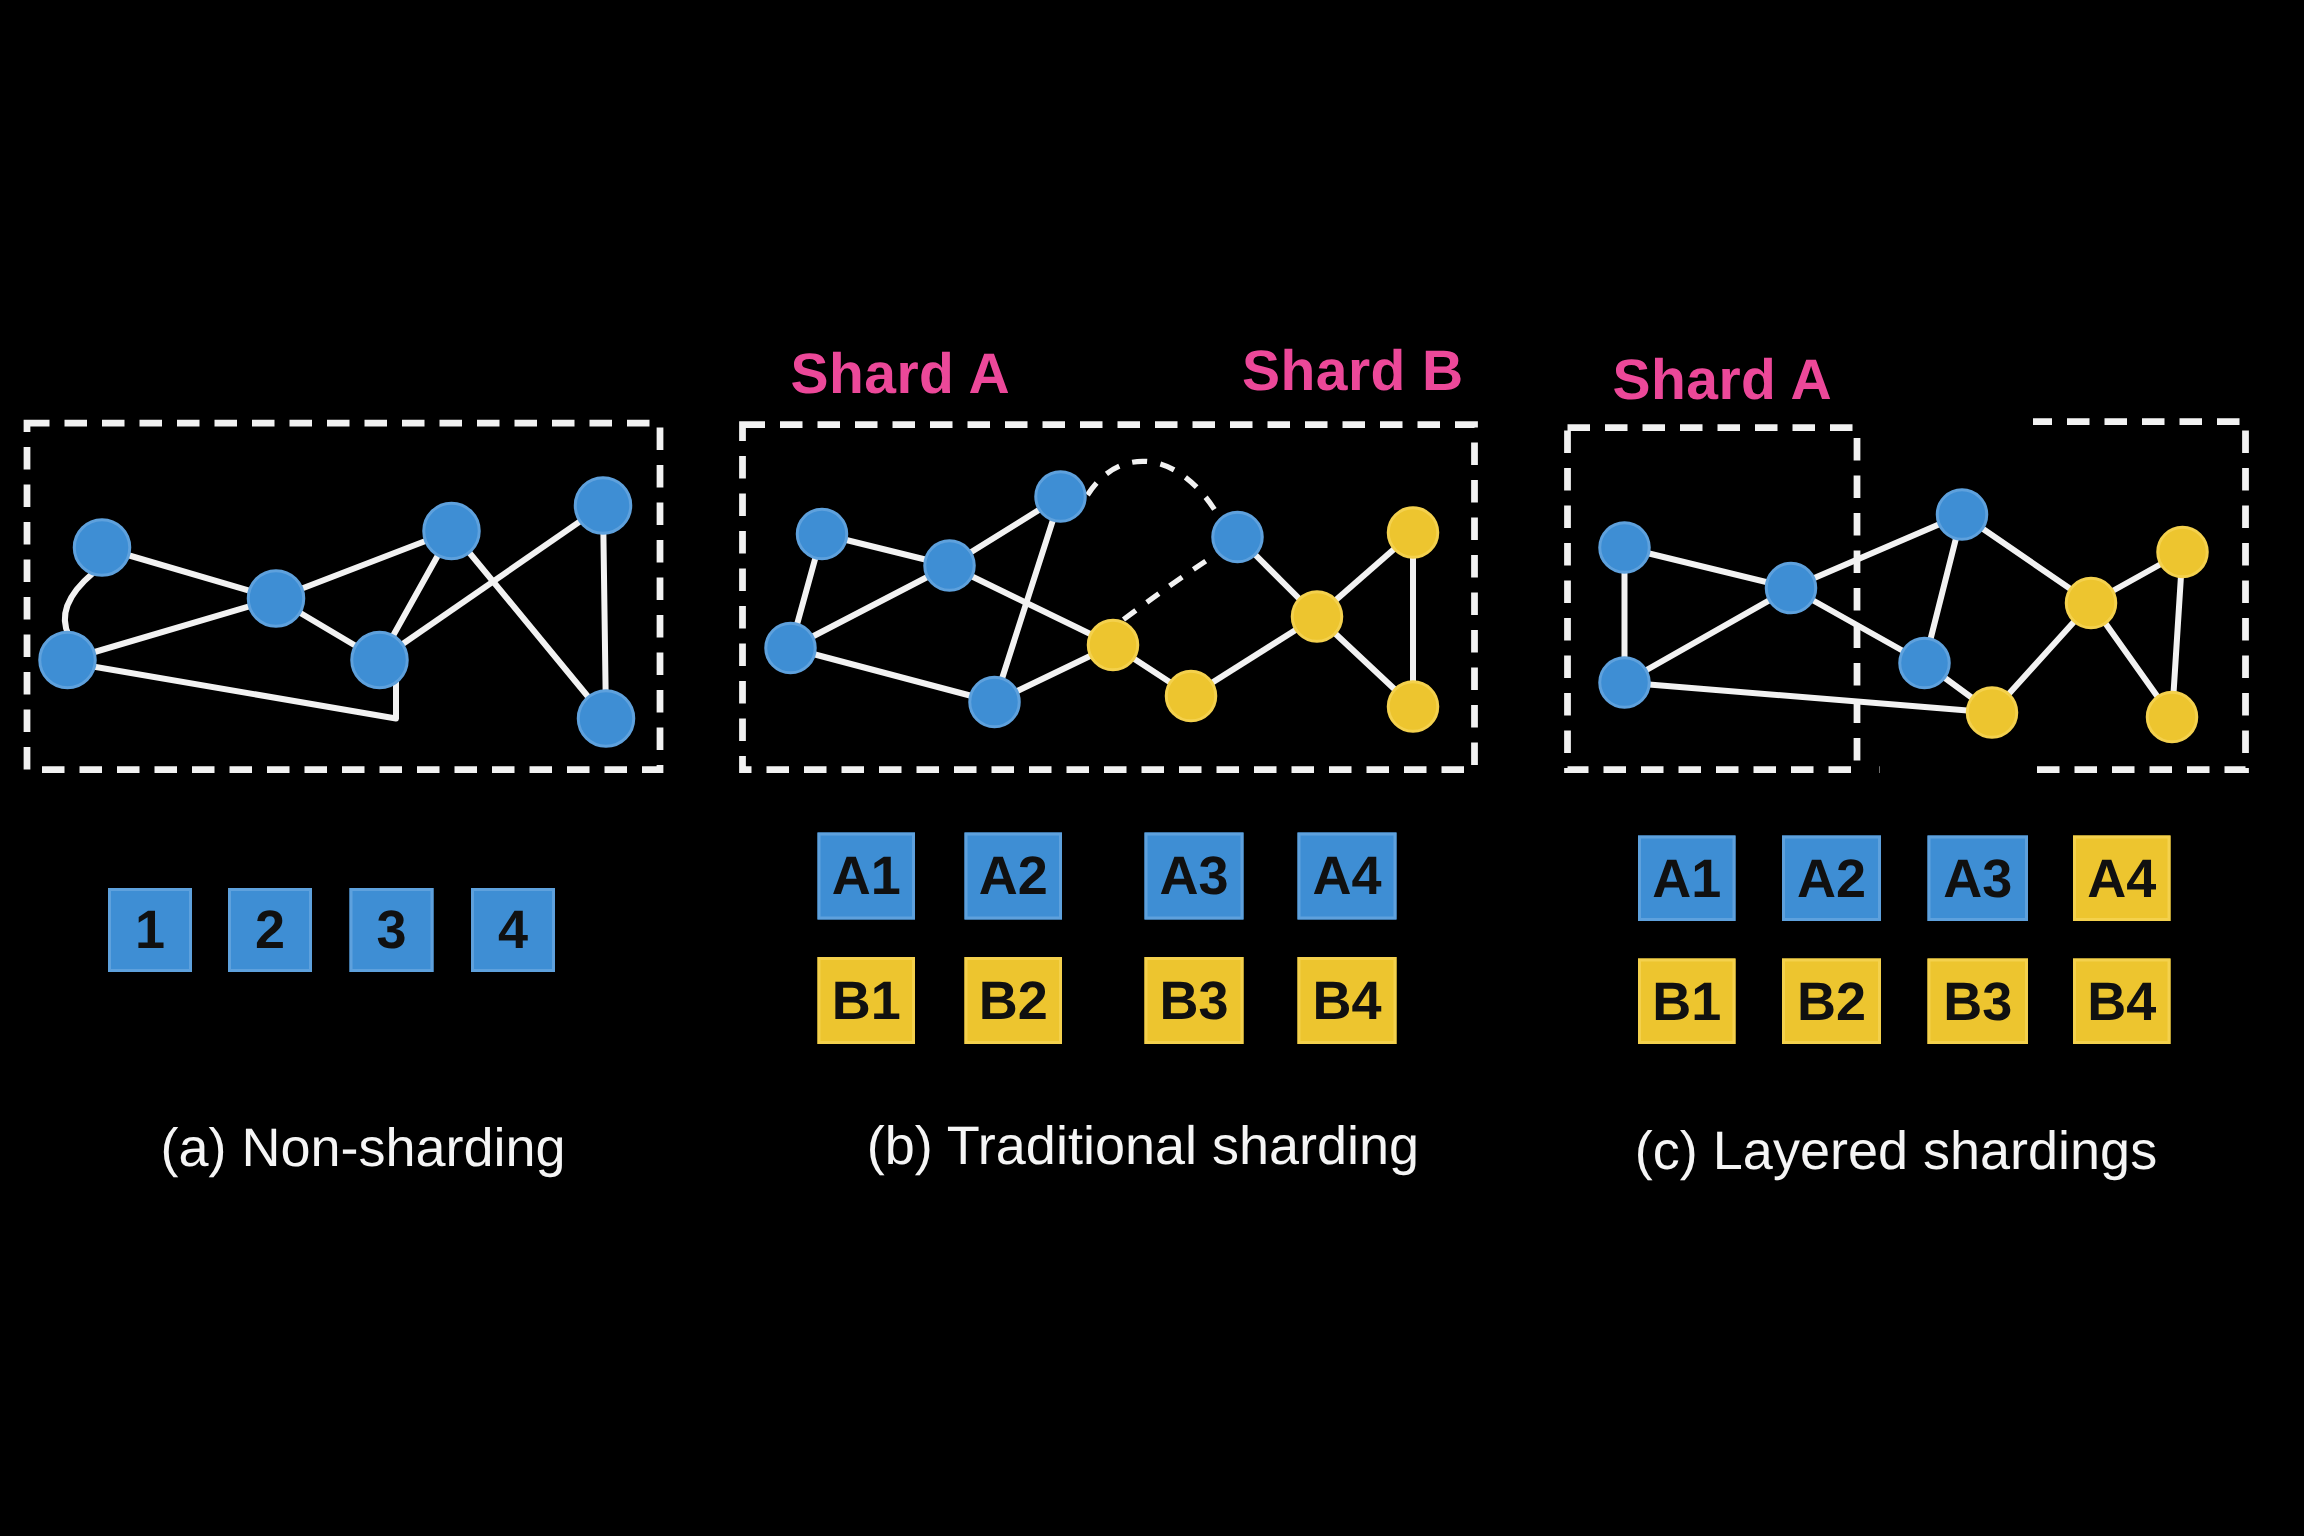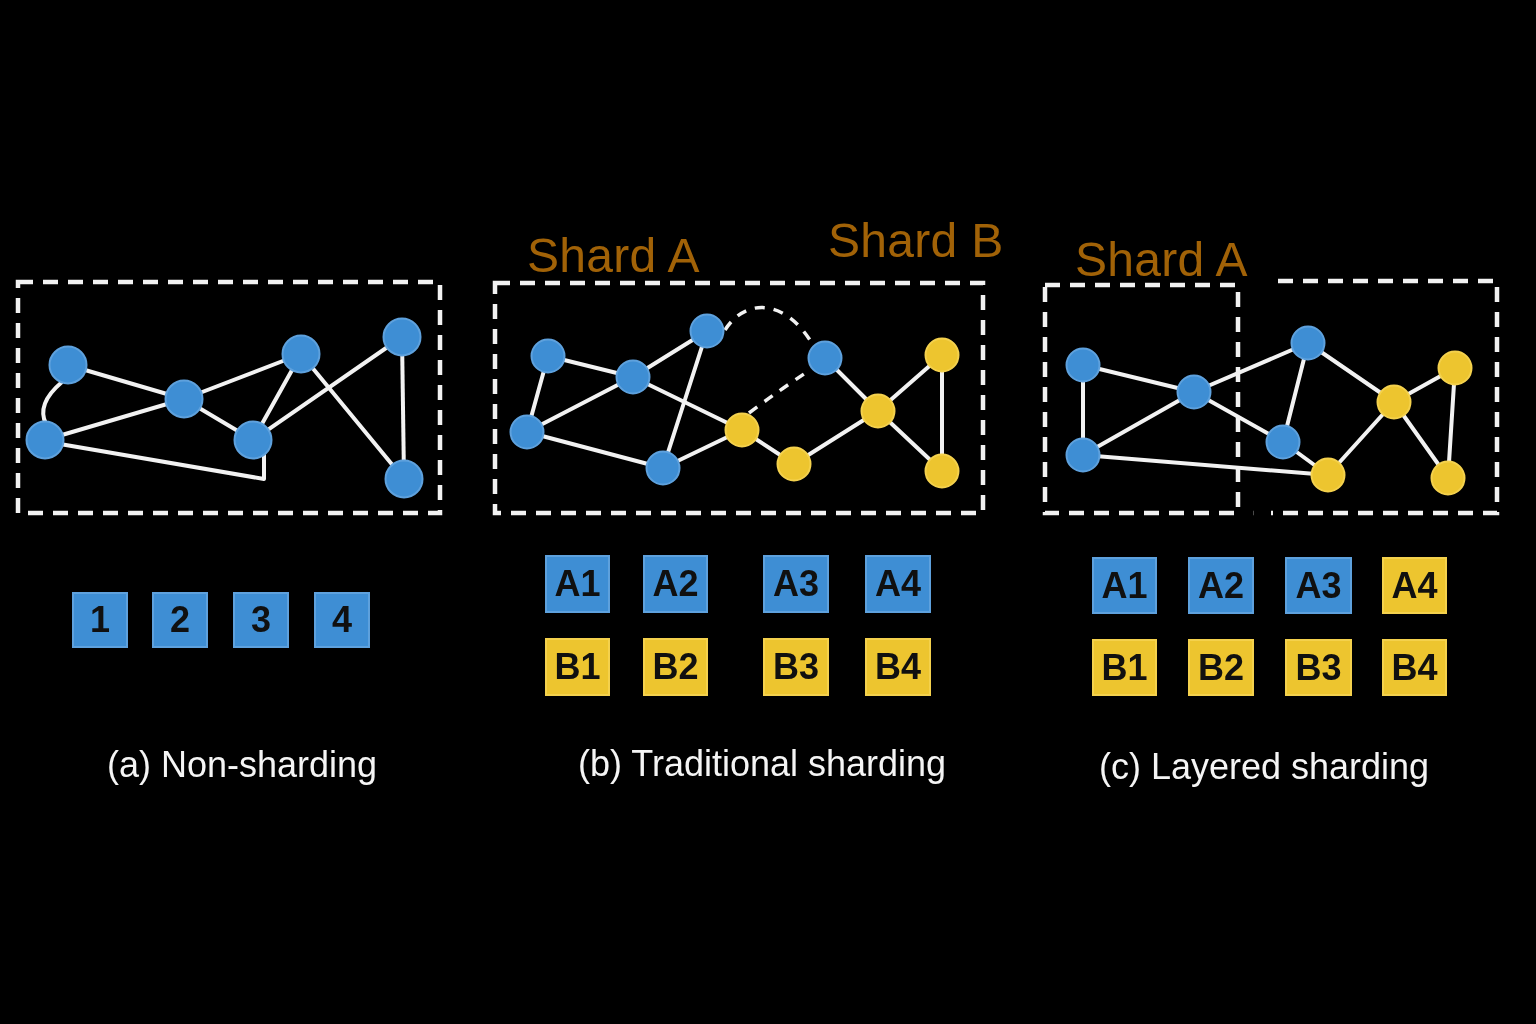--- a/index.html
+++ b/index.html
@@ -2,21 +2,21 @@
 <html><head>
 <meta charset="utf-8">
 <style>
   html,body{margin:0;padding:0;background:#000;}
   .canvas{
     position:relative;width:1536px;height:1024px;background:#000;overflow:hidden;
     font-family:"Liberation Sans","DejaVu Sans",sans-serif;
   }
   #graph{position:absolute;left:0;top:0;}
   .shard-label{
-    position:absolute;color:#a16207;font-size:48px;font-weight:400;
+    position:absolute;color:#ec4899;font-size:38px;font-weight:700;
     letter-spacing:.3px;white-space:nowrap;line-height:1.1;
   }
   .caption{
     position:absolute;transform:translateX(-50%);color:#f5f5f5;
     font-size:36px;font-weight:400;white-space:nowrap;line-height:1.1;
   }
   .block{
     position:absolute;display:flex;align-items:center;justify-content:center;
     font-size:36px;font-weight:600;color:#101010;box-sizing:border-box;
   }
@@ -116,20 +116,20 @@
       <div class="block" style="left: 1188px; top: 557px; width: 66px; height: 57px; background: rgb(62, 142, 212); border: 2px solid rgb(94, 161, 221); color: rgb(16, 16, 16);">A2</div>
       <div class="block" style="left: 1285px; top: 557px; width: 67px; height: 57px; background: rgb(62, 142, 212); border: 2px solid rgb(94, 161, 221); color: rgb(16, 16, 16);">A3</div>
       <div class="block" style="left: 1382px; top: 557px; width: 65px; height: 57px; background: rgb(237, 197, 47); border: 2px solid rgb(244, 209, 77); color: rgb(16, 16, 16);">A4</div>
       <div class="block" style="left: 1092px; top: 639px; width: 65px; height: 57px; background: rgb(237, 197, 47); border: 2px solid rgb(244, 209, 77); color: rgb(16, 16, 16);">B1</div>
       <div class="block" style="left: 1188px; top: 639px; width: 66px; height: 57px; background: rgb(237, 197, 47); border: 2px solid rgb(244, 209, 77); color: rgb(16, 16, 16);">B2</div>
       <div class="block" style="left: 1285px; top: 639px; width: 67px; height: 57px; background: rgb(237, 197, 47); border: 2px solid rgb(244, 209, 77); color: rgb(16, 16, 16);">B3</div>
       <div class="block" style="left: 1382px; top: 639px; width: 65px; height: 57px; background: rgb(237, 197, 47); border: 2px solid rgb(244, 209, 77); color: rgb(16, 16, 16);">B4</div>
     </div>
 
   <div class="shard-label" style="left:527px;top:230px">Shard A</div>
-  <div class="shard-label" style="left:828px;top:215px">Shard B</div>
+  <div class="shard-label" style="left:828px;top:228px">Shard B</div>
   <div class="shard-label" style="left:1075px;top:234px">Shard A</div>
 
   <div class="caption" style="left:242px;top:745px">(a) Non-sharding</div>
   <div class="caption" style="left:762px;top:744px">(b) Traditional sharding</div>
-  <div class="caption" style="left:1264px;top:747px">(c) Layered sharding</div>
+  <div class="caption" style="left:1264px;top:747px">(c) Layered shardings</div>
 
 </div>
 
 </body></html>

